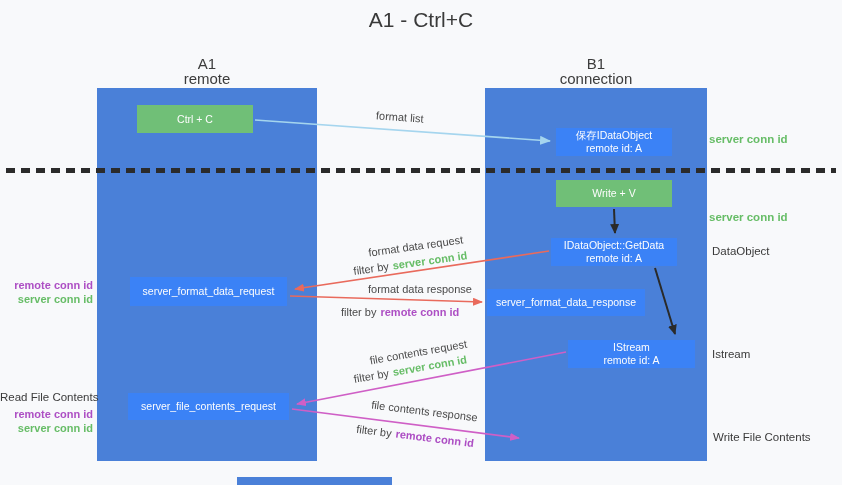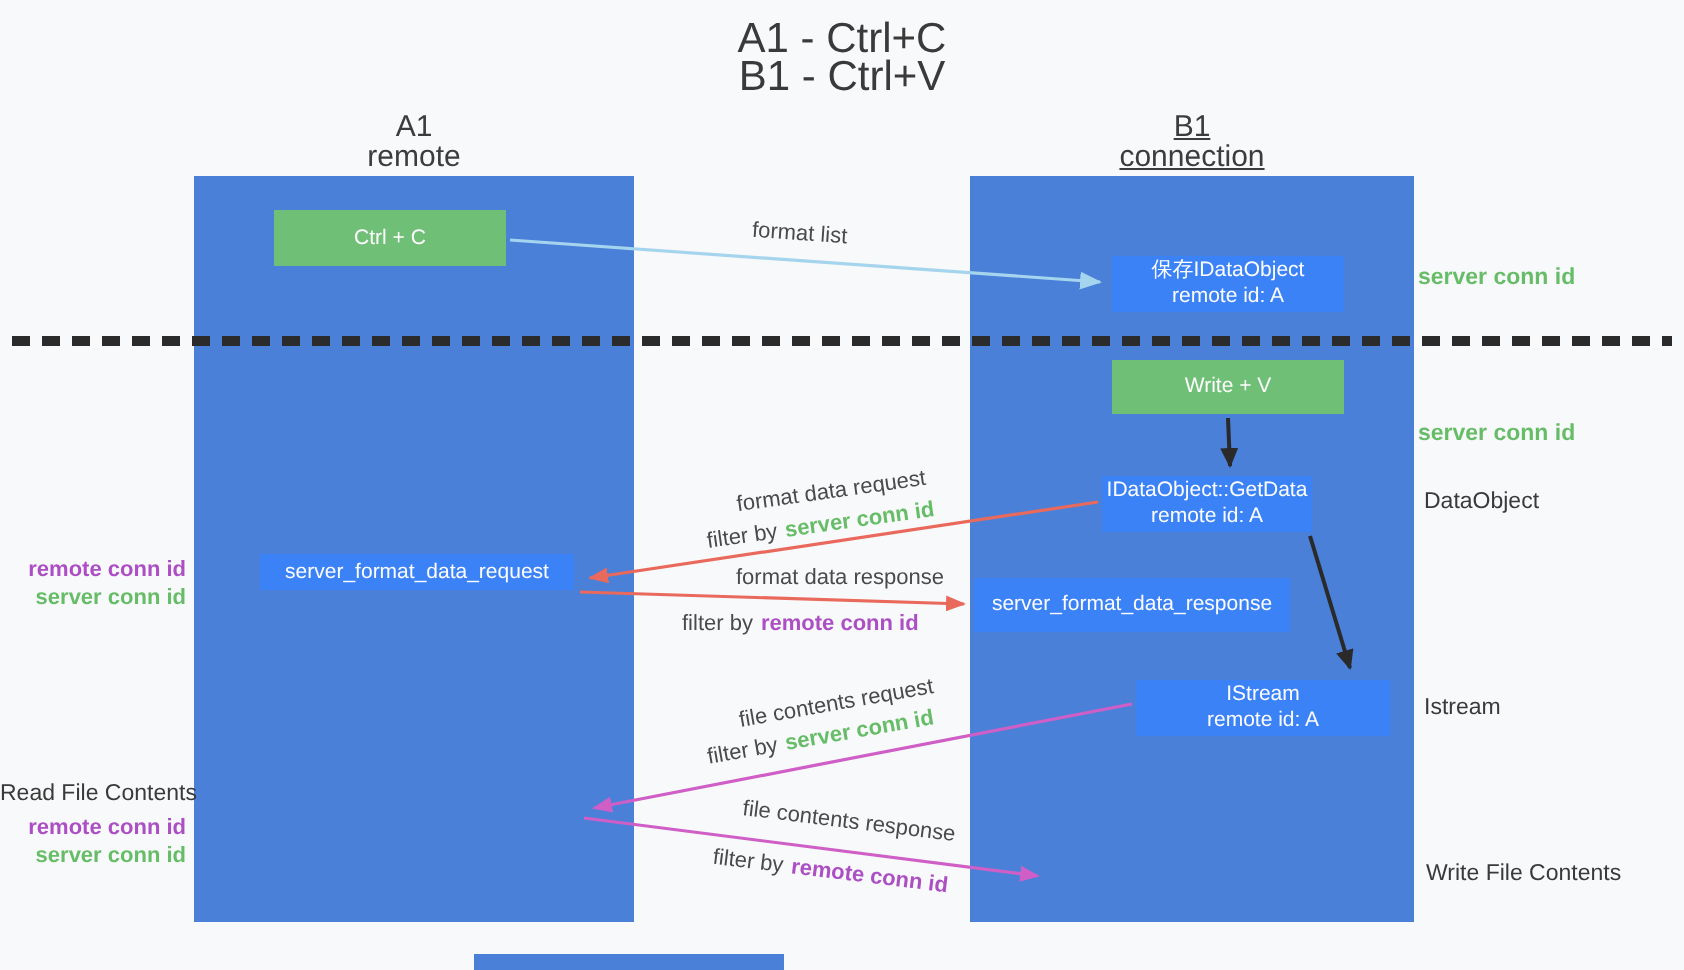--- a/index.html
+++ b/index.html
@@ -34,28 +34,27 @@
   }
   svg.overlay{position:absolute;left:0;top:0;pointer-events:none;}
 </style>
 </head>
 <body>
 
 <div id="canvas">
 
   <div class="abs title">
     <div>A1 - Ctrl+C</div>
-    <div>B1 - Ctrl+V</div>
   </div>
 
   <div class="abs lane-header" style="left:97px;top:56px;width:220px;">
     <div>A1</div>
     <div>remote</div>
   </div>
-  <div class="abs lane-header" style="left:485px;top:56px;width:222px;text-decoration:underline;">
+  <div class="abs lane-header" style="left:485px;top:56px;width:222px;">
     <div>B1</div>
     <div>connection</div>
   </div>
 
   <div class="abs lane" style="left:97px;top:88px;width:220px;height:373px;"></div>
   <div class="abs lane" style="left:485px;top:88px;width:222px;height:373px;"></div>
   <div class="abs lane" style="left:237px;top:477px;width:155px;height:8px;"></div>
 
   <div class="abs dotted" style="left:6px;top:168px;width:830px;"></div>
 
@@ -65,38 +64,41 @@
 
   <div class="abs node orange" style="left:556px;top:128px;width:116px;height:28px;">
     <div>保存IDataObject</div>
     <div>remote id: A</div>
   </div>
 
   <div class="abs node green" style="left:556px;top:180px;width:116px;height:27px;">
     <div>Write + V</div>
   </div>
 
-  <div class="abs node orange" style="left:551px;top:238px;width:105px;height:28px;">
+  <div class="abs node orange" style="left:551px;top:238px;width:126px;height:28px;">
     <div>IDataObject::GetData</div>
     <div>remote id: A</div>
   </div>
 
-  <div class="abs node orange" style="left:130px;top:277px;width:157px;height:18px;">
+  <div class="abs node orange" style="left:130px;top:277px;width:157px;height:29px;">
     <div>server_format_data_request</div>
   </div>
 
   <div class="abs node orange" style="left:487px;top:289px;width:158px;height:27px;">
     <div>server_format_data_response</div>
   </div>
 
   <div class="abs node orange" style="left:568px;top:340px;width:127px;height:28px;">
     <div>IStream</div>
     <div>remote id: A</div>
   </div>
 
+  <div class="abs node orange" style="left:128px;top:393px;width:161px;height:27px;">
+    <div>server_file_contents_request</div>
+  </div>
 
 
   <svg class="overlay" width="842" height="485" viewBox="0 0 842 485">
     <defs>
       <marker id="mBlue" markerWidth="11" markerHeight="9" refX="10" refY="4.5" orient="auto" markerUnits="userSpaceOnUse">
         <path d="M0,0 L11,4.5 L0,9 z" fill="#a5d5ee"></path>
       </marker>
       <marker id="mBlack" markerWidth="10" markerHeight="9" refX="9" refY="4.5" orient="auto" markerUnits="userSpaceOnUse">
         <path d="M0,0 L10,4.5 L0,9 z" fill="#2a2a2a"></path>
       </marker>

